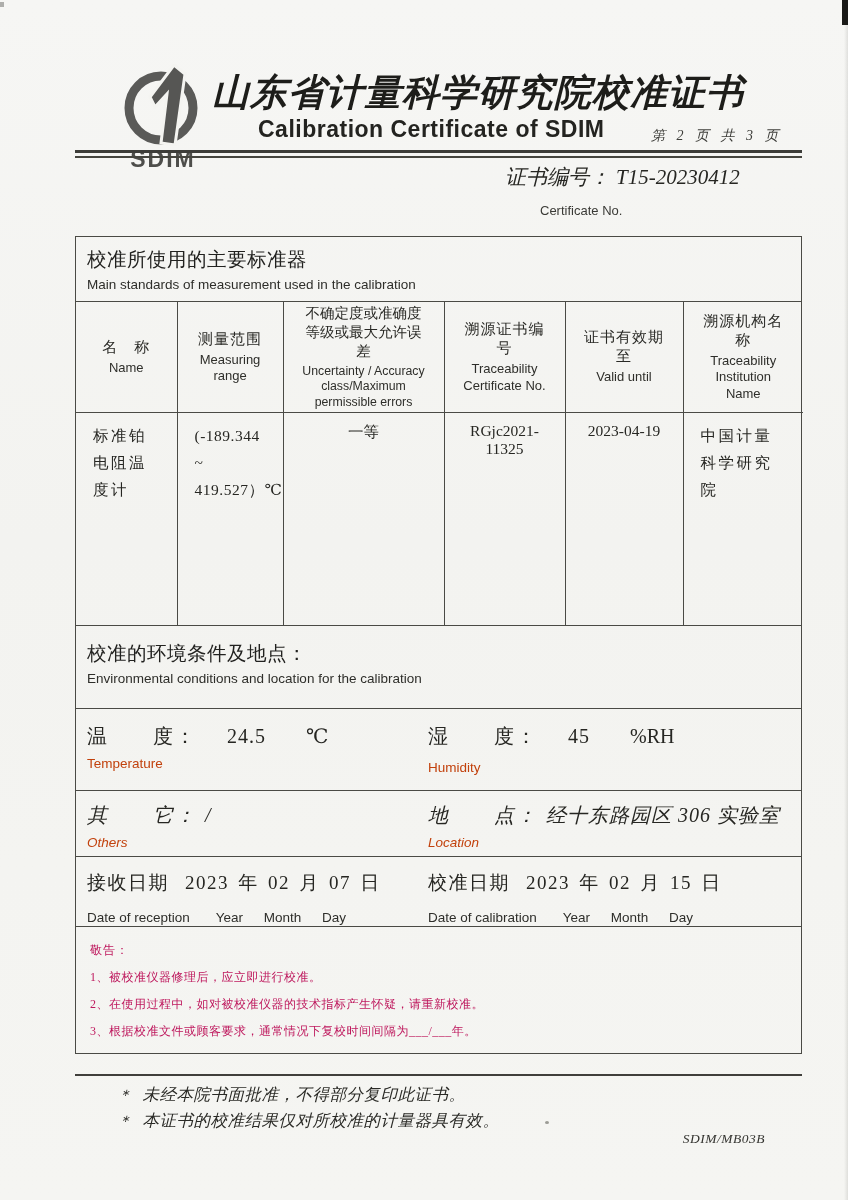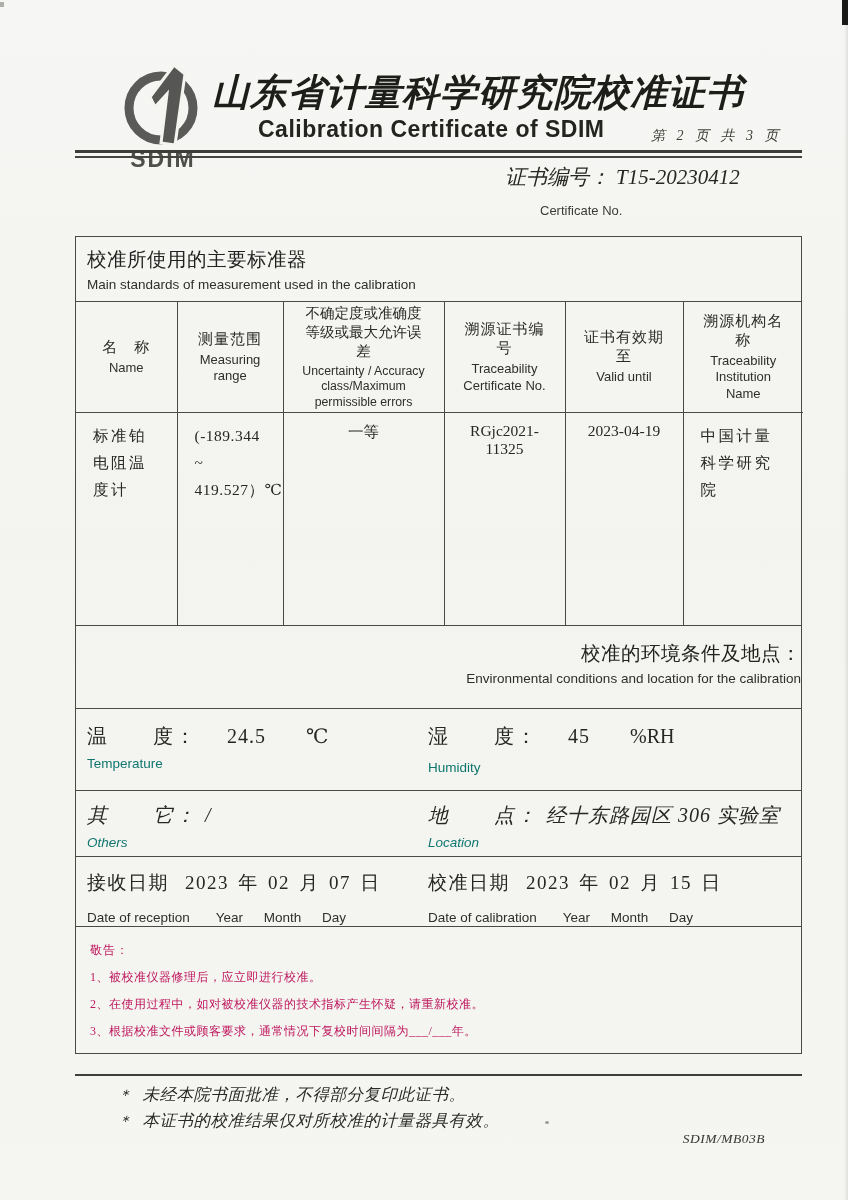--- a/index.html
+++ b/index.html
@@ -39,21 +39,21 @@
   .cert-en{left:540px;top:203px;font-size:13px;color:#3a3a36;}
 
   
   .main-block{left:75px;top:236px;width:727px;height:818px;border:1.6px solid var(--line);box-sizing:border-box;}
   .sec{box-sizing:border-box;position:relative;}
   .sec + .sec{border-top:1.6px solid var(--line);}
   .sec-a{height:64px;padding:9px 0 0 11px;}
   .sec-title-zh{font-family:"Liberation Sans","DejaVu Sans",sans-serif;font-size:19.5px;color:#222220;letter-spacing:.5px;}
   .sec-title-en{font-family:"Liberation Sans","DejaVu Sans",sans-serif;font-size:13.5px;color:#2e2e2a;margin-top:4px;}
   .sec-b{height:324px;}
-  .sec-c{height:83px;padding:14px 0 0 11px;text-align:right;}
+  .sec-c{height:83px;padding:14px 0 0 11px;}
   .sec-d{height:82px;}
   .sec-e{height:66px;font-style:italic;}
   .sec-f{height:70px;}
   .sec-g{height:129px;padding:10px 14px 0 14px;font-size:12px;line-height:27px;color:#be185d;}
 
   
   table.stdtable{border-collapse:collapse;width:100%;height:100%;table-layout:fixed;border:hidden;}
   .stdtable th,.stdtable td{border:1.5px solid var(--line);padding:2px 17px;font-weight:normal;vertical-align:middle;}
   .stdtable thead tr{height:92px;}
   .stdtable tbody td{vertical-align:top;padding-top:9px;}
@@ -65,21 +65,21 @@
   .td-l{text-align:left;font-size:15.5px;letter-spacing:2.5px;line-height:1.75;color:#262622;padding-left:7px;}
   .td-range{letter-spacing:.5px;word-spacing:6px;}
 
   
   .half-l{position:absolute;left:11px;top:0;width:330px;}
   .half-r{position:absolute;left:352px;top:0;width:370px;}
   .env-line{font-size:20px;letter-spacing:2px;color:#262622;margin-top:14px;white-space:nowrap;}
   .env-line .val{margin-left:30px;letter-spacing:1px;}
   .env-line .unit{margin-left:40px;letter-spacing:0;}
   .env-line .val-tight{margin-left:8px;letter-spacing:1px;}
-  .env-en{font-family:"Liberation Sans","DejaVu Sans",sans-serif;font-size:13.5px;color:#0f766e;margin-top:6px;}
+  .env-en{font-family:"Liberation Sans","DejaVu Sans",sans-serif;font-size:13.5px;color:#c2410c;margin-top:6px;}
   .env-en.low{margin-top:10px;}
 
   
   .date-zh{font-size:19px;letter-spacing:1.5px;color:#262622;margin-top:13px;white-space:nowrap;}
   .date-zh .dt{margin-left:16px;word-spacing:3px;}
   .date-en{font-family:"Liberation Sans","DejaVu Sans",sans-serif;font-size:13.5px;color:#2e2e2a;margin-top:14px;white-space:nowrap;}
   .date-en .cols{margin-left:26px;word-spacing:17px;}
 
   
   .notice-title{letter-spacing:1px;}

